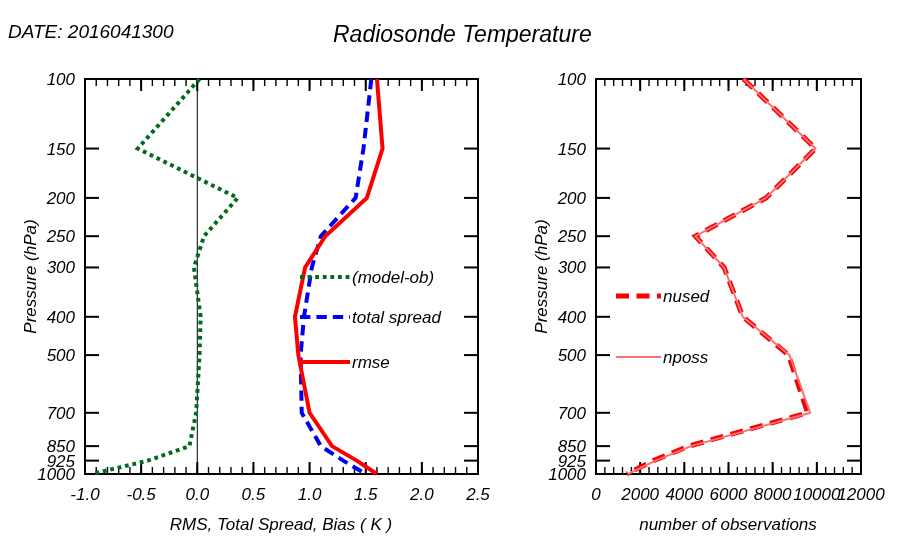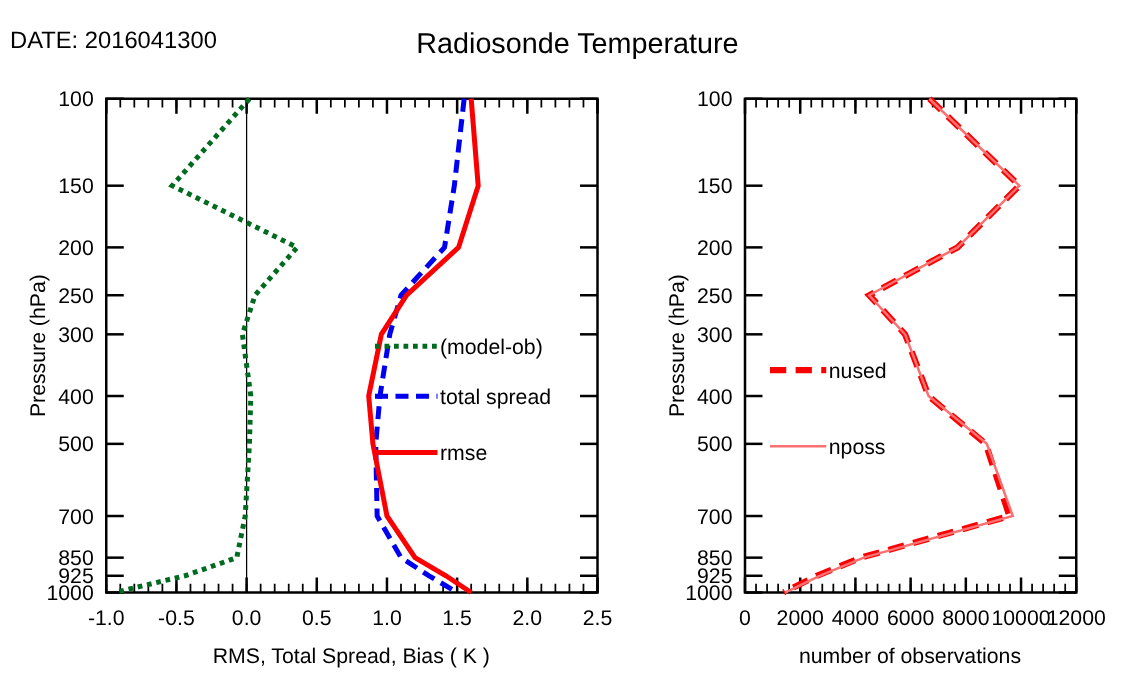--- a/index.html
+++ b/index.html
@@ -1,21 +1,21 @@
 <!DOCTYPE html>
 <html><head>
 <meta charset="utf-8">
 <style>
   html,body{margin:0;padding:0;}
   body{
     width:900px;height:560px;background:#ffffff;
     font-family:"Liberation Sans", sans-serif;
     color:#000;overflow:hidden;position:relative;
   }
-  #root{position:absolute;inset:0;}
+  #root{position:absolute;inset:0;font-style:italic;}
   svg{display:block;}
   .tick-label{font-family:"Liberation Sans",sans-serif;font-size:17px;fill:#000;}
   .axis-title{font-family:"Liberation Sans",sans-serif;font-size:17px;fill:#000;}
   .plot-title{font-family:"Liberation Sans",sans-serif;font-size:23px;fill:#000;}
   .date-label{font-family:"Liberation Sans",sans-serif;font-size:19px;fill:#000;}
   .legend-label{font-family:"Liberation Sans",sans-serif;font-size:17px;fill:#000;}
   .series-line{fill:none;stroke-linejoin:miter;stroke-linecap:butt;}
 </style>
 </head>
 <body>

